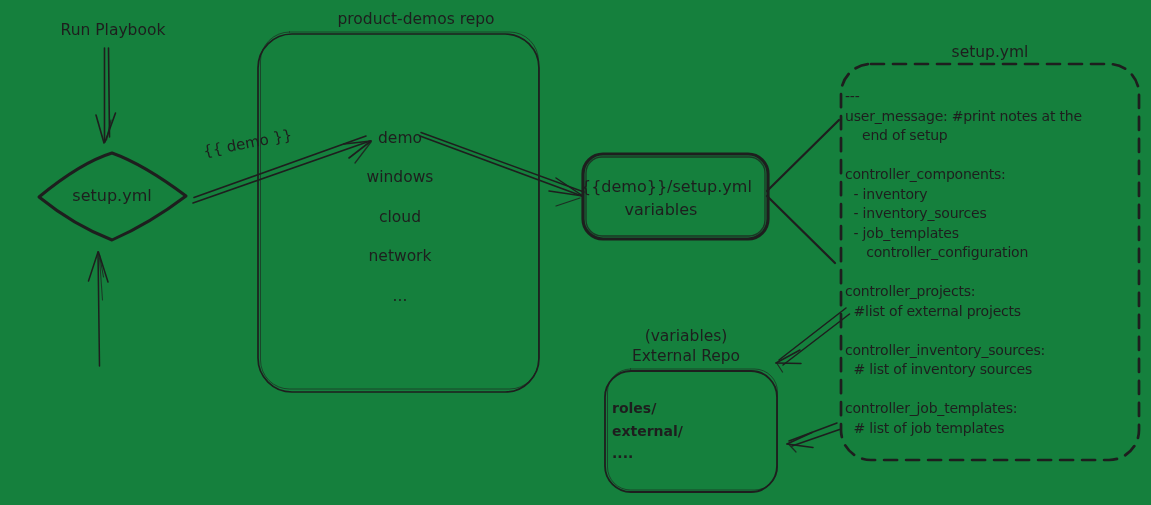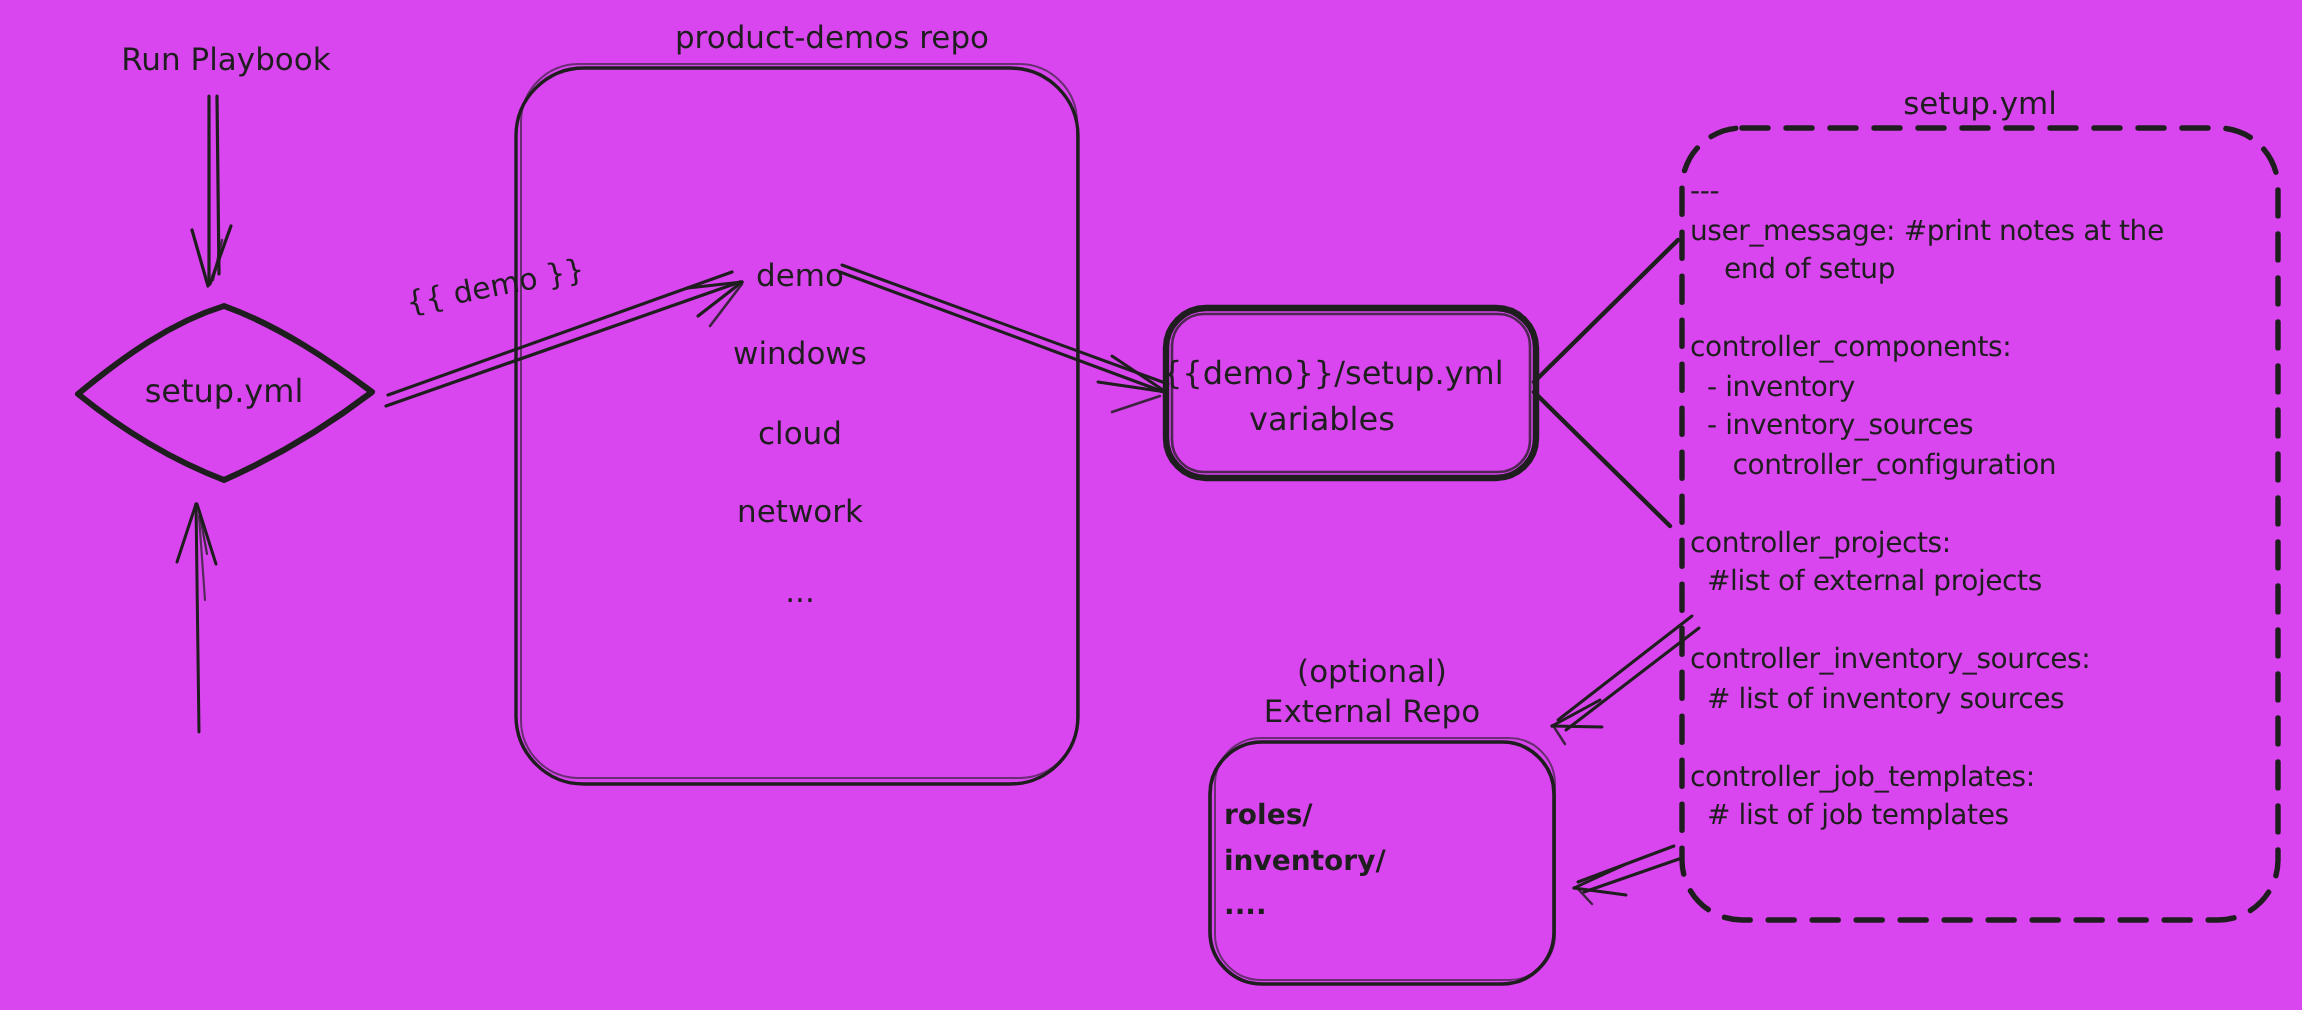--- a/index.html
+++ b/index.html
@@ -1,20 +1,20 @@
 <!DOCTYPE html>
 <html><head>
 <meta charset="utf-8">
 <style>
   html, body { margin: 0; padding: 0; background: #ffffff; }
   #stage {
     position: relative;
     width: 1151px;
     height: 505px;
-    background: #d946ef;
+    background: #15803d;
     overflow: hidden;
     font-family: "DejaVu Sans", sans-serif;
     color: #1e1e1e;
   }
   #diagram-svg { position: absolute; left: 0; top: 0; }
   .label { position: absolute; color: #1e1e1e; line-height: 1.2; }
   .centered { text-align: center; }
   .title { font-size: 15.5px; }
   .repo-items { position: absolute; left: 280px; top: 118px; width: 240px; }
   .repo-item { height: 39.5px; display: flex; align-items: center; justify-content: center; font-size: 15.5px; }
@@ -127,36 +127,37 @@
   <div class="label centered title" style="left:910px; top:43px; width:160px;">setup.yml</div>
 
   <div class="yaml-block">
     <div class="yaml-line">---</div>
     <div class="yaml-line">user_message: #print notes at the</div>
     <div class="yaml-line">    end of setup</div>
     <div class="yaml-line"></div>
     <div class="yaml-line">controller_components:</div>
     <div class="yaml-line">  - inventory</div>
     <div class="yaml-line">  - inventory_sources</div>
+    <div class="yaml-line">  - job_templates</div>
     <div class="yaml-line">     controller_configuration</div>
     <div class="yaml-line"></div>
     <div class="yaml-line">controller_projects:</div>
     <div class="yaml-line">  #list of external projects</div>
     <div class="yaml-line"></div>
     <div class="yaml-line">controller_inventory_sources:</div>
     <div class="yaml-line">  # list of inventory sources</div>
     <div class="yaml-line"></div>
     <div class="yaml-line">controller_job_templates:</div>
     <div class="yaml-line">  # list of job templates</div>
   </div>
 
   <div class="label centered title" style="left:606px; top:326px; width:160px; line-height:20px;">
-    <div>(optional)</div>
+    <div>(variables)</div>
     <div>External Repo</div>
   </div>
 
   <div class="ext-lines">
     <div class="ext-line">roles/</div>
-    <div class="ext-line">inventory/</div>
+    <div class="ext-line">external/</div>
     <div class="ext-line">....</div>
   </div>
 
 </div>
 
 </body></html>

